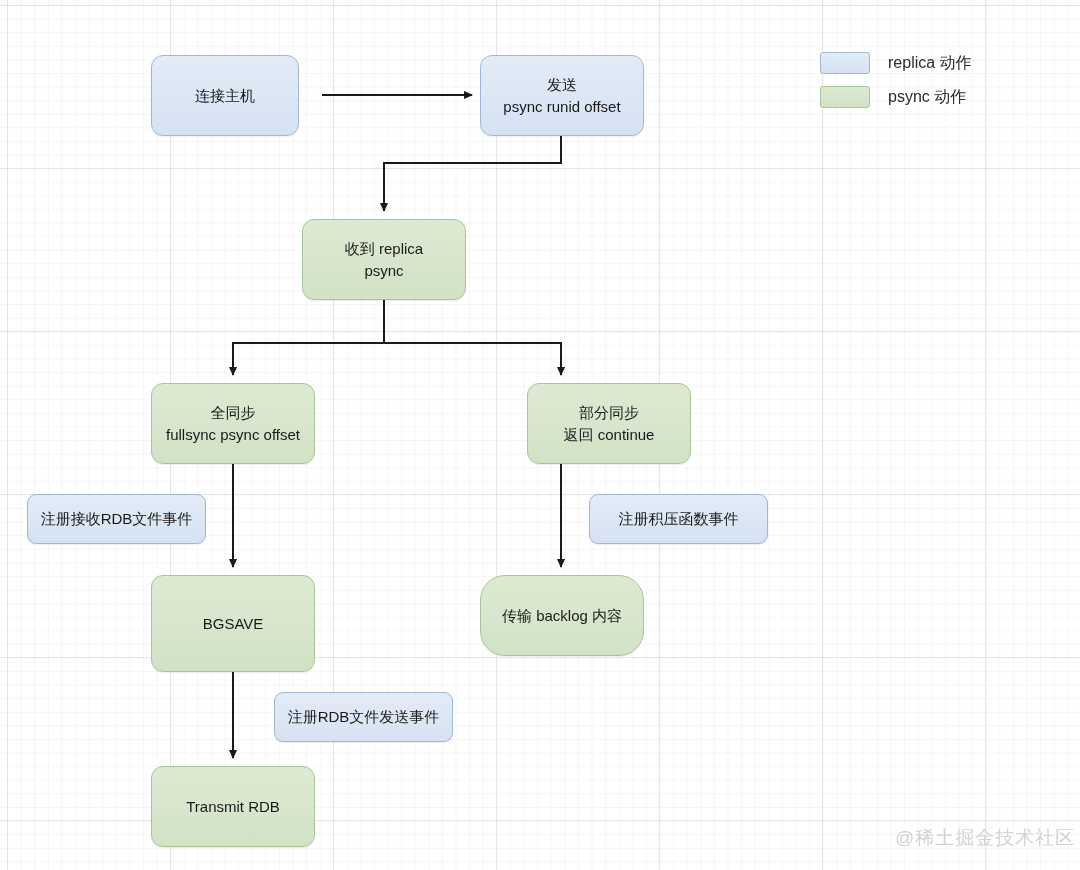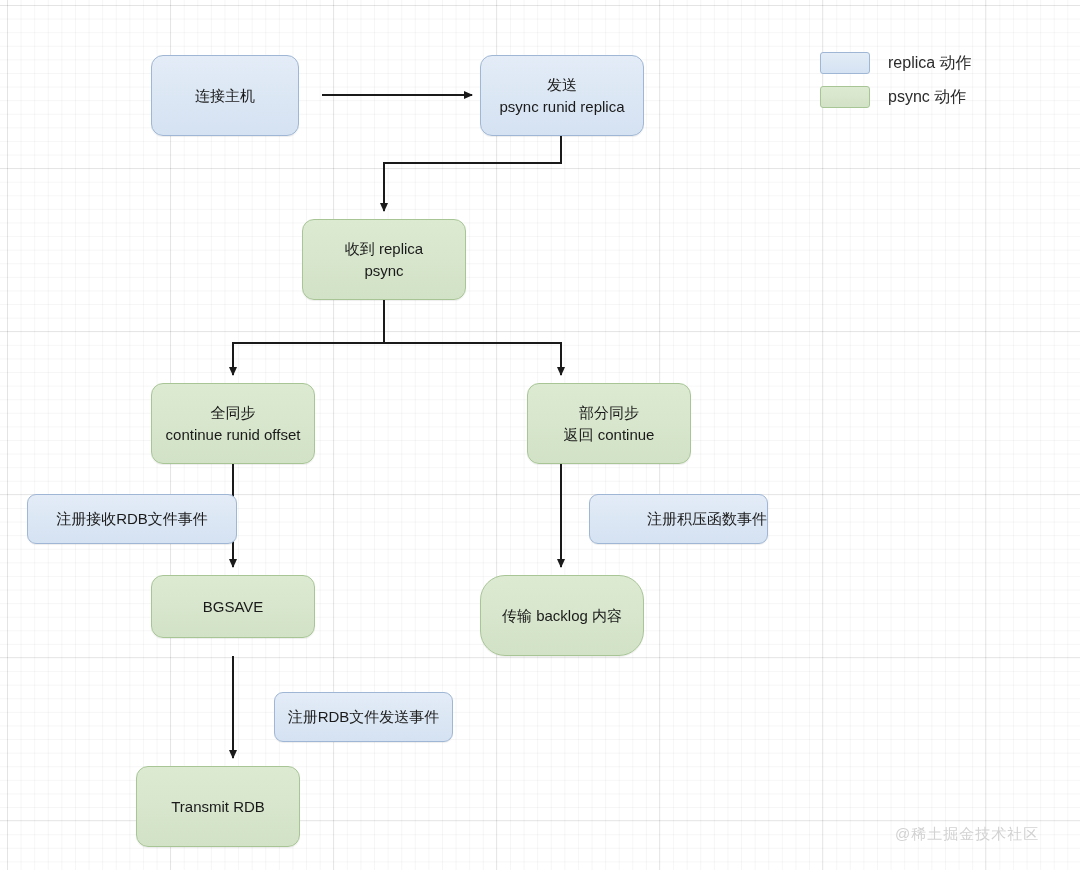--- a/index.html
+++ b/index.html
@@ -86,21 +86,21 @@
     background: linear-gradient(to bottom, #dcead2 0%, #d2e2c6 100%);
     border: 1px solid #a8c596;
   }
   .legend-label {
     font-size: 16px;
     color: #2b2b2b;
     white-space: nowrap;
   }
   .watermark {
     position: absolute;
-    font-size: 15px;
+    font-size: 19px;
     color: #d2d2d2;
     white-space: nowrap;
     letter-spacing: 1px;
   }
 </style>
 </head>
 <body>
 
 <div id="canvas">
 
@@ -117,33 +117,33 @@
         <polyline points="384,300 384,343 561,343 561,375" fill="none" stroke="#1a1a1a" stroke-width="2" marker-end="url(#arrow-head)"></polyline>
         <polyline points="233,464 233,567" fill="none" stroke="#1a1a1a" stroke-width="2" marker-end="url(#arrow-head)"></polyline>
         <polyline points="561,464 561,567" fill="none" stroke="#1a1a1a" stroke-width="2" marker-end="url(#arrow-head)"></polyline>
         <polyline points="233,656 233,758" fill="none" stroke="#1a1a1a" stroke-width="2" marker-end="url(#arrow-head)"></polyline>
       </g>
   </svg>
 
   <div id="node-layer">
       <div class="node blue proc" style="left: 151px; top: 55px; width: 148px; height: 81px;"><span>连接主机</span></div>
       <div class="node blue proc" style="left: 480px; top: 55px; width: 164px; height: 81px;"><span>发送
-psync runid replica</span></div>
+psync runid offset</span></div>
       <div class="node green proc" style="left: 302px; top: 219px; width: 164px; height: 81px;"><span>收到 replica
 psync</span></div>
       <div class="node green proc" style="left: 151px; top: 383px; width: 164px; height: 81px;"><span>全同步
-continue runid offset</span></div>
+fullsync psync offset</span></div>
       <div class="node green proc" style="left: 480px; top: 383px; width: 164px; height: 81px; margin-left: 47px;"><span>部分同步
 返回 continue</span></div>
-      <div class="node blue note" style="left: 27px; top: 494px; width: 210px; height: 50px;"><span>注册接收RDB文件事件</span></div>
-      <div class="node blue note" style="left: 589px; top: 494px; width: 179px; height: 50px; justify-content: flex-end;"><span>注册积压函数事件</span></div>
-      <div class="node green proc" style="left: 151px; top: 575px; width: 164px; height: 63px;"><span>BGSAVE</span></div>
+      <div class="node blue note" style="left: 27px; top: 494px; width: 179px; height: 50px;"><span>注册接收RDB文件事件</span></div>
+      <div class="node blue note" style="left: 589px; top: 494px; width: 179px; height: 50px;"><span>注册积压函数事件</span></div>
+      <div class="node green proc" style="left: 151px; top: 575px; width: 164px; height: 97px;"><span>BGSAVE</span></div>
       <div class="node green proc" style="left: 480px; top: 575px; width: 164px; height: 81px; border-radius: 25px;"><span>传输 backlog 内容</span></div>
       <div class="node blue note" style="left: 274px; top: 692px; width: 179px; height: 50px;"><span>注册RDB文件发送事件</span></div>
-      <div class="node green proc" style="left: 136px; top: 766px; width: 164px; height: 81px;"><span>Transmit RDB</span></div>
+      <div class="node green proc" style="left: 151px; top: 766px; width: 164px; height: 81px;"><span>Transmit RDB</span></div>
     </div>
 
   <div id="legend-layer">
       <div class="legend" style="left: 820px; top: 52px;">
         <span class="legend-swatch blue"></span>
         <span class="legend-label">replica 动作</span>
       </div>
       <div class="legend" style="left: 820px; top: 86px;">
         <span class="legend-swatch green"></span>
         <span class="legend-label">psync 动作</span>

